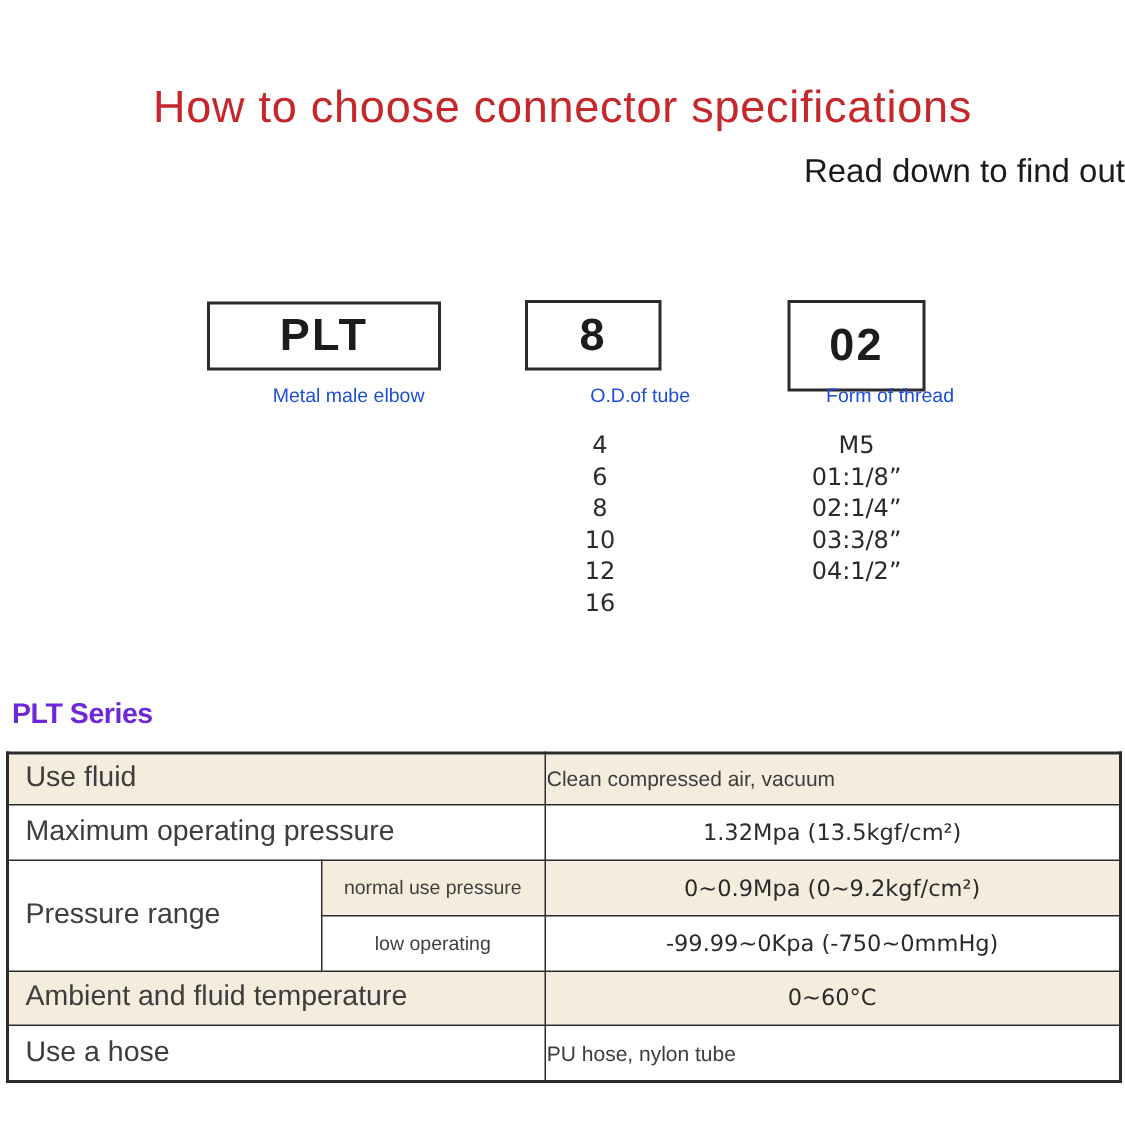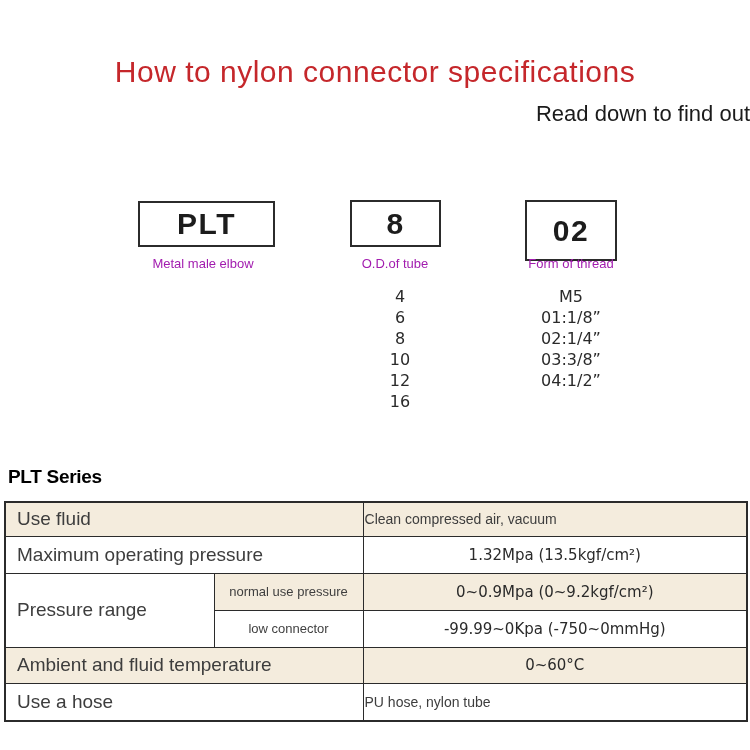--- a/index.html
+++ b/index.html
@@ -15,65 +15,65 @@
   .page-subtitle {
     position: absolute; left: 0; top: 101px; width: 750px; margin: 0;
     text-align: right; font-size: 22px; font-weight: 400; color: #1b1b1b;
   }
 
   .code-box {
     position: absolute; border: 2px solid #2b2b2b; background: #ffffff;
     display: flex; align-items: center; justify-content: center;
     font-weight: 700; font-size: 30px; color: #1c1c1c; letter-spacing: 1.5px;
   }
-  .box-plt   { left: 138px; top: 201px; width: 137px; height: 46px; }
+  .box-plt   { left: 138px; top: 201px; width: 156px; height: 46px; }
   .box-od    { left: 350px; top: 200px; width: 91px;  height: 47px; }
   .box-form  { left: 525px; top: 200px; width: 92px;  height: 61px; }
 
   .box-label {
-    position: absolute; top: 256px; text-align: center;
-    font-size: 13px; color: #a21caf;
+    position: absolute; top: 256px; text-align: right;
+    font-size: 13px; color: #1d4ed8;
   }
   .label-plt  { left: 123px; width: 160px; }
   .label-od   { left: 330px; width: 130px; }
   .label-form { left: 506px; width: 130px; }
 
   .opt-list {
     position: absolute; top: 286px; text-align: center;
     font-size: 16px; line-height: 21px; color: #2a2a2a;
     font-family: "DejaVu Sans", sans-serif;
   }
   .opts-od   { left: 335px; width: 130px; }
   .opts-form { left: 506px; width: 130px; }
   .opt-list span { display: block; }
 
   .series-heading {
     position: absolute; left: 8px; top: 466px; margin: 0;
-    font-size: 19px; font-weight: 700; color: #000000; letter-spacing: -0.3px;
+    font-size: 19px; font-weight: 700; color: #6d28d9; letter-spacing: -0.3px;
   }
 
   table.spec {
     position: absolute; left: 4px; top: 501px; width: 742px;
     border-collapse: collapse; table-layout: fixed;
     border: 2px solid #2b2b2b;
   }
   table.spec td { border: 1px solid #2b2b2b; padding: 1px; overflow: hidden; }
   .beige { background: #f4ecdd; }
   .white { background: #ffffff; }
   .lbl  { font-size: 19px; color: #3d3d3d; padding-left: 11px !important; }
   .sub  { font-size: 13px; color: #3f3f3f; text-align: center; }
   .vlg  { font-size: 14px; color: #3d3d3d; text-align: left; }
   .vsm  { font-size: 15px; color: #2a2a2a; text-align: center; font-family: "DejaVu Sans", sans-serif; }
 </style>
 </head>
 <body>
 
 <div class="canvas">
 
-  <h1 class="page-title">How to nylon connector specifications</h1>
+  <h1 class="page-title">How to choose connector specifications</h1>
   <h2 class="page-subtitle">Read down to find out</h2>
 
   <div class="code-box box-plt">PLT</div>
   <div class="code-box box-od">8</div>
   <div class="code-box box-form">02</div>
 
   <div class="box-label label-plt">Metal male elbow</div>
   <div class="box-label label-od">O.D.of tube</div>
   <div class="box-label label-form">Form of thread</div>
 
@@ -110,21 +110,21 @@
     <tr style="height:37px">
       <td class="white lbl" colspan="2">Maximum operating pressure</td>
       <td class="white vsm">1.32Mpa (13.5kgf/cm²)</td>
     </tr>
     <tr style="height:37px">
       <td class="white lbl" rowspan="2">Pressure range</td>
       <td class="beige sub">normal use pressure</td>
       <td class="beige vsm">0~0.9Mpa (0~9.2kgf/cm²)</td>
     </tr>
     <tr style="height:37px">
-      <td class="white sub">low connector</td>
+      <td class="white sub">low operating</td>
       <td class="white vsm">-99.99~0Kpa (-750~0mmHg)</td>
     </tr>
     <tr style="height:36px">
       <td class="beige lbl" colspan="2">Ambient and fluid temperature</td>
       <td class="beige vsm">0~60°C</td>
     </tr>
     <tr style="height:38px">
       <td class="white lbl" colspan="2">Use a hose</td>
       <td class="white vlg">PU hose, nylon tube</td>
     </tr>

